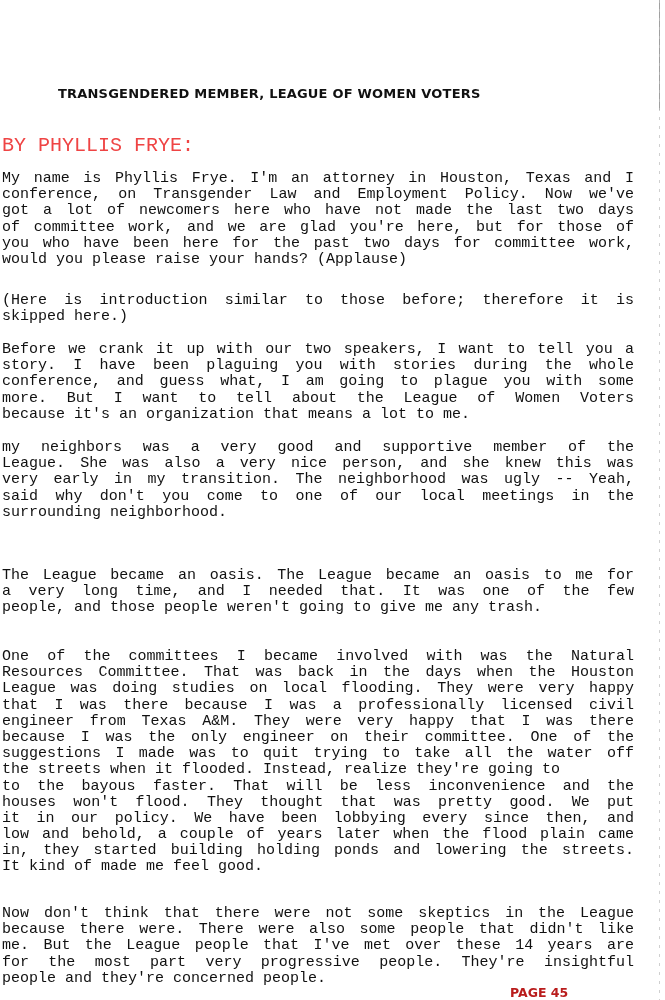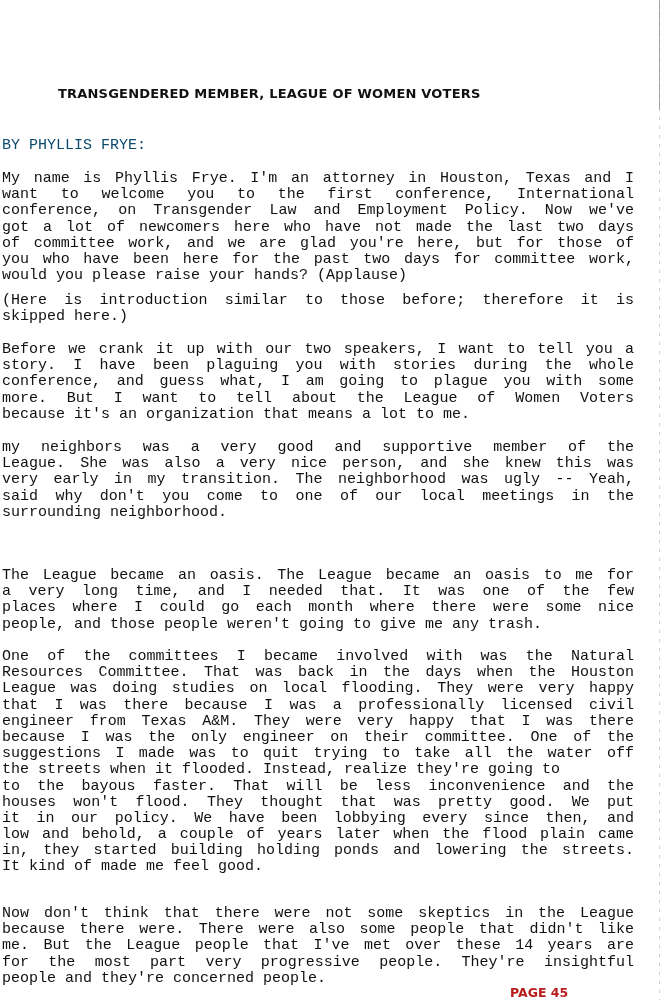--- a/index.html
+++ b/index.html
@@ -5,22 +5,22 @@
   html, body { margin: 0; padding: 0; background: #ffffff; }
   body { width: 665px; height: 1000px; position: relative; overflow: hidden; color: #111; }
   .page { position: absolute; left: 0; top: 0; width: 640px; height: 1000px; }
   .title {
     position: absolute; left: 58px; top: 86px;
     font-family: "DejaVu Sans", sans-serif; font-weight: bold; font-size: 13px;
     letter-spacing: 0.2px; white-space: pre; color: #111;
   }
   .byline {
     position: absolute; left: 2px; top: 138px;
-    font-family: "Liberation Mono", monospace; font-size: 15px; line-height: 16.2px;
-    white-space: pre; color: #0c4a6e;
+    font-family: "Liberation Mono", monospace; font-size: 20px; line-height: 16.2px;
+    white-space: pre; color: #ef4444;
   }
   .para {
     position: absolute; left: 2px; width: 632px;
     font-family: "Liberation Mono", monospace; font-size: 15px; line-height: 16.2px;
     color: #111;
   }
   .line { display: block; white-space: nowrap; text-align: justify; text-align-last: justify; height: 16.2px; }
   .line.last { text-align-last: left; }
   .pagenum {
     position: absolute; left: 510px; top: 985px;
@@ -38,21 +38,20 @@
 
 <div class="page">
   <div class="scan-edge top"></div>
   <div class="scan-edge"></div>
 
   <div class="title">TRANSGENDERED MEMBER, LEAGUE OF WOMEN VOTERS</div>
   <div class="byline">BY PHYLLIS FRYE:</div>
 
   <div class="para" style="top:171px">
     <span class="line">My name is Phyllis Frye.  I'm an attorney in Houston, Texas and I</span>
-    <span class="line">want  to  welcome  you  to the  first  conference,  International</span>
     <span class="line">conference, on Transgender Law and Employment Policy.   Now we've</span>
     <span class="line">got a lot of newcomers here  who have not made the last two  days</span>
     <span class="line">of committee work, and we are glad you're here, but  for those of</span>
     <span class="line">you who have been here for  the past two days for committee work,</span>
     <span class="line last">would you please raise your hands?  (Applause)</span>
   </div>
 
   <div class="para" style="top:293px">
     <span class="line">(Here is  introduction similar to  those before; therefore  it is</span>
     <span class="line last">skipped here.)</span>
@@ -70,21 +69,20 @@
     <span class="line">my  neighbors  was a  very  good and  supportive member  of  the</span>
     <span class="line">League.  She was also a very nice person, and she knew   this was</span>
     <span class="line">very early in my transition.  The neighborhood was ugly --  Yeah,</span>
     <span class="line">said  why don't  you come  to one  of our  local meetings  in the</span>
     <span class="line last">surrounding neighborhood.</span>
   </div>
 
   <div class="para" style="top:568px">
     <span class="line">The League became an oasis.  The League became an oasis to me for</span>
     <span class="line">a  very long  time, and  I needed that.   It  was one  of the few</span>
-    <span class="line">places where  I could  go each month  where there were  some nice</span>
     <span class="line last">people, and those people weren't going to give me any trash.</span>
   </div>
 
   <div class="para" style="top:649px">
     <span class="line">One  of the  committees I  became involved  with was  the Natural</span>
     <span class="line">Resources Committee.  That was back in the days when the  Houston</span>
     <span class="line">League  was doing studies on local flooding. They were very happy</span>
     <span class="line">that  I was there because  I was a  professionally licensed civil</span>
     <span class="line">engineer  from Texas A&amp;M.  They were  very happy that I was there</span>
     <span class="line">because I was  the only engineer on their committee.   One of the</span>

